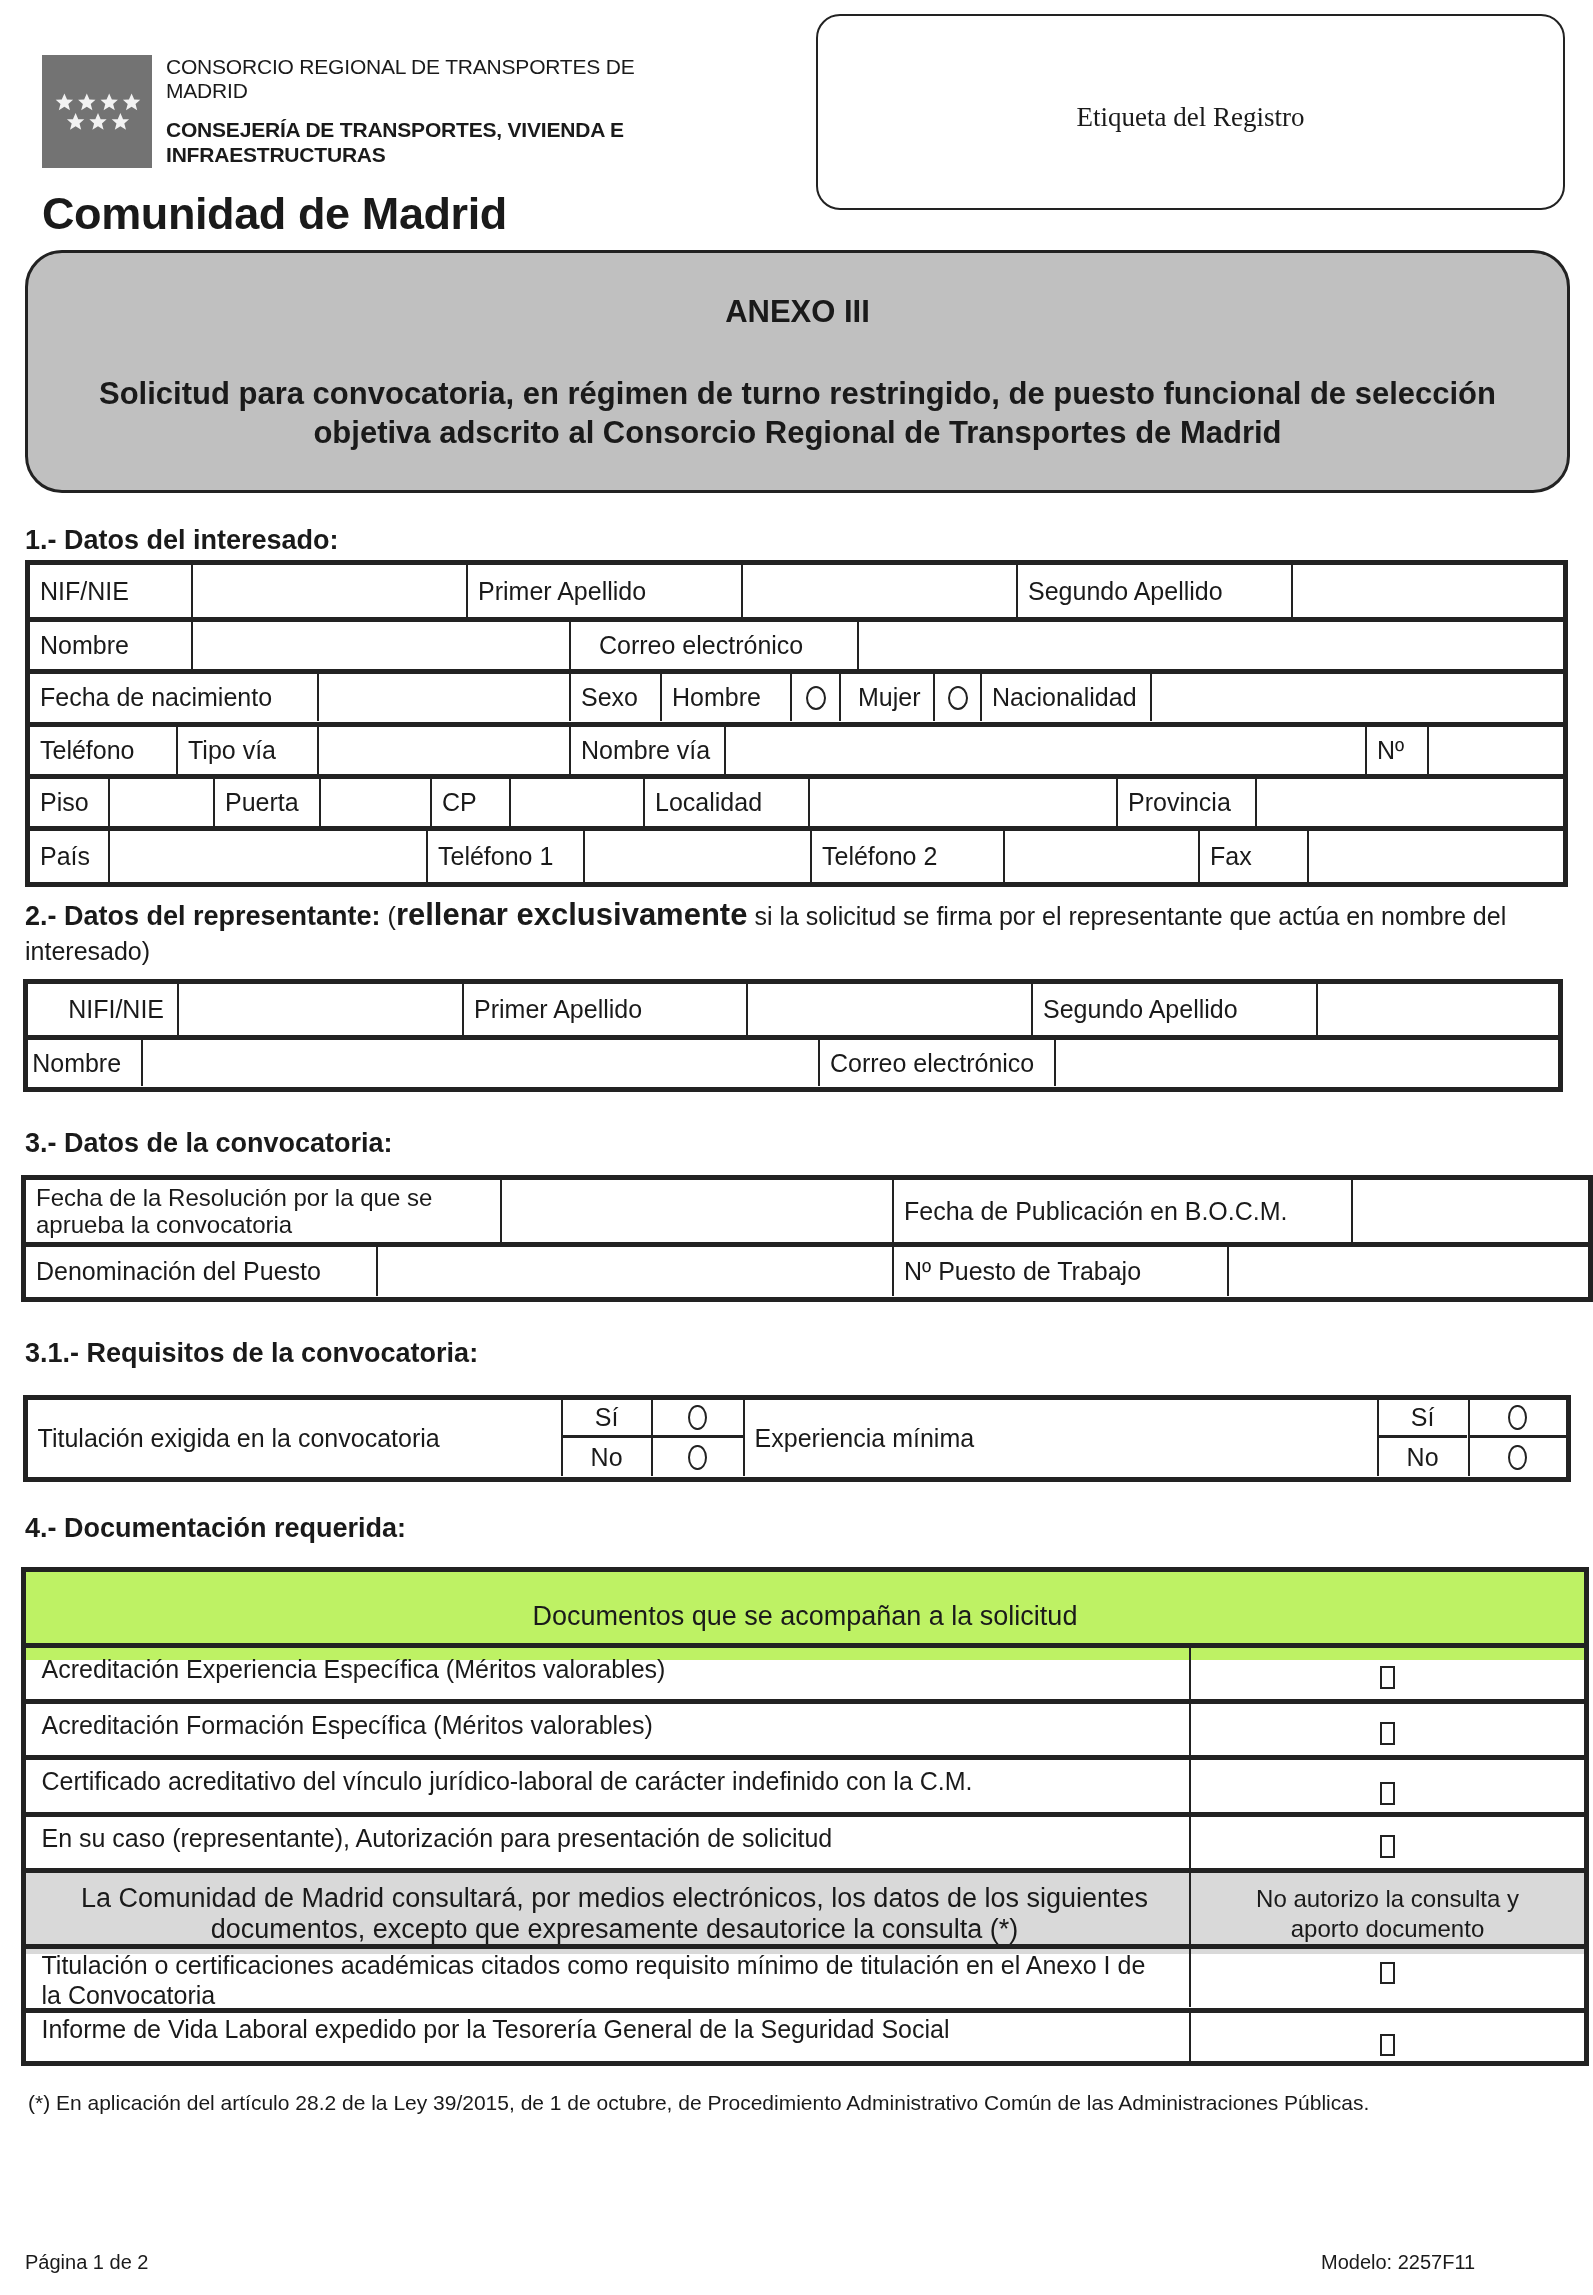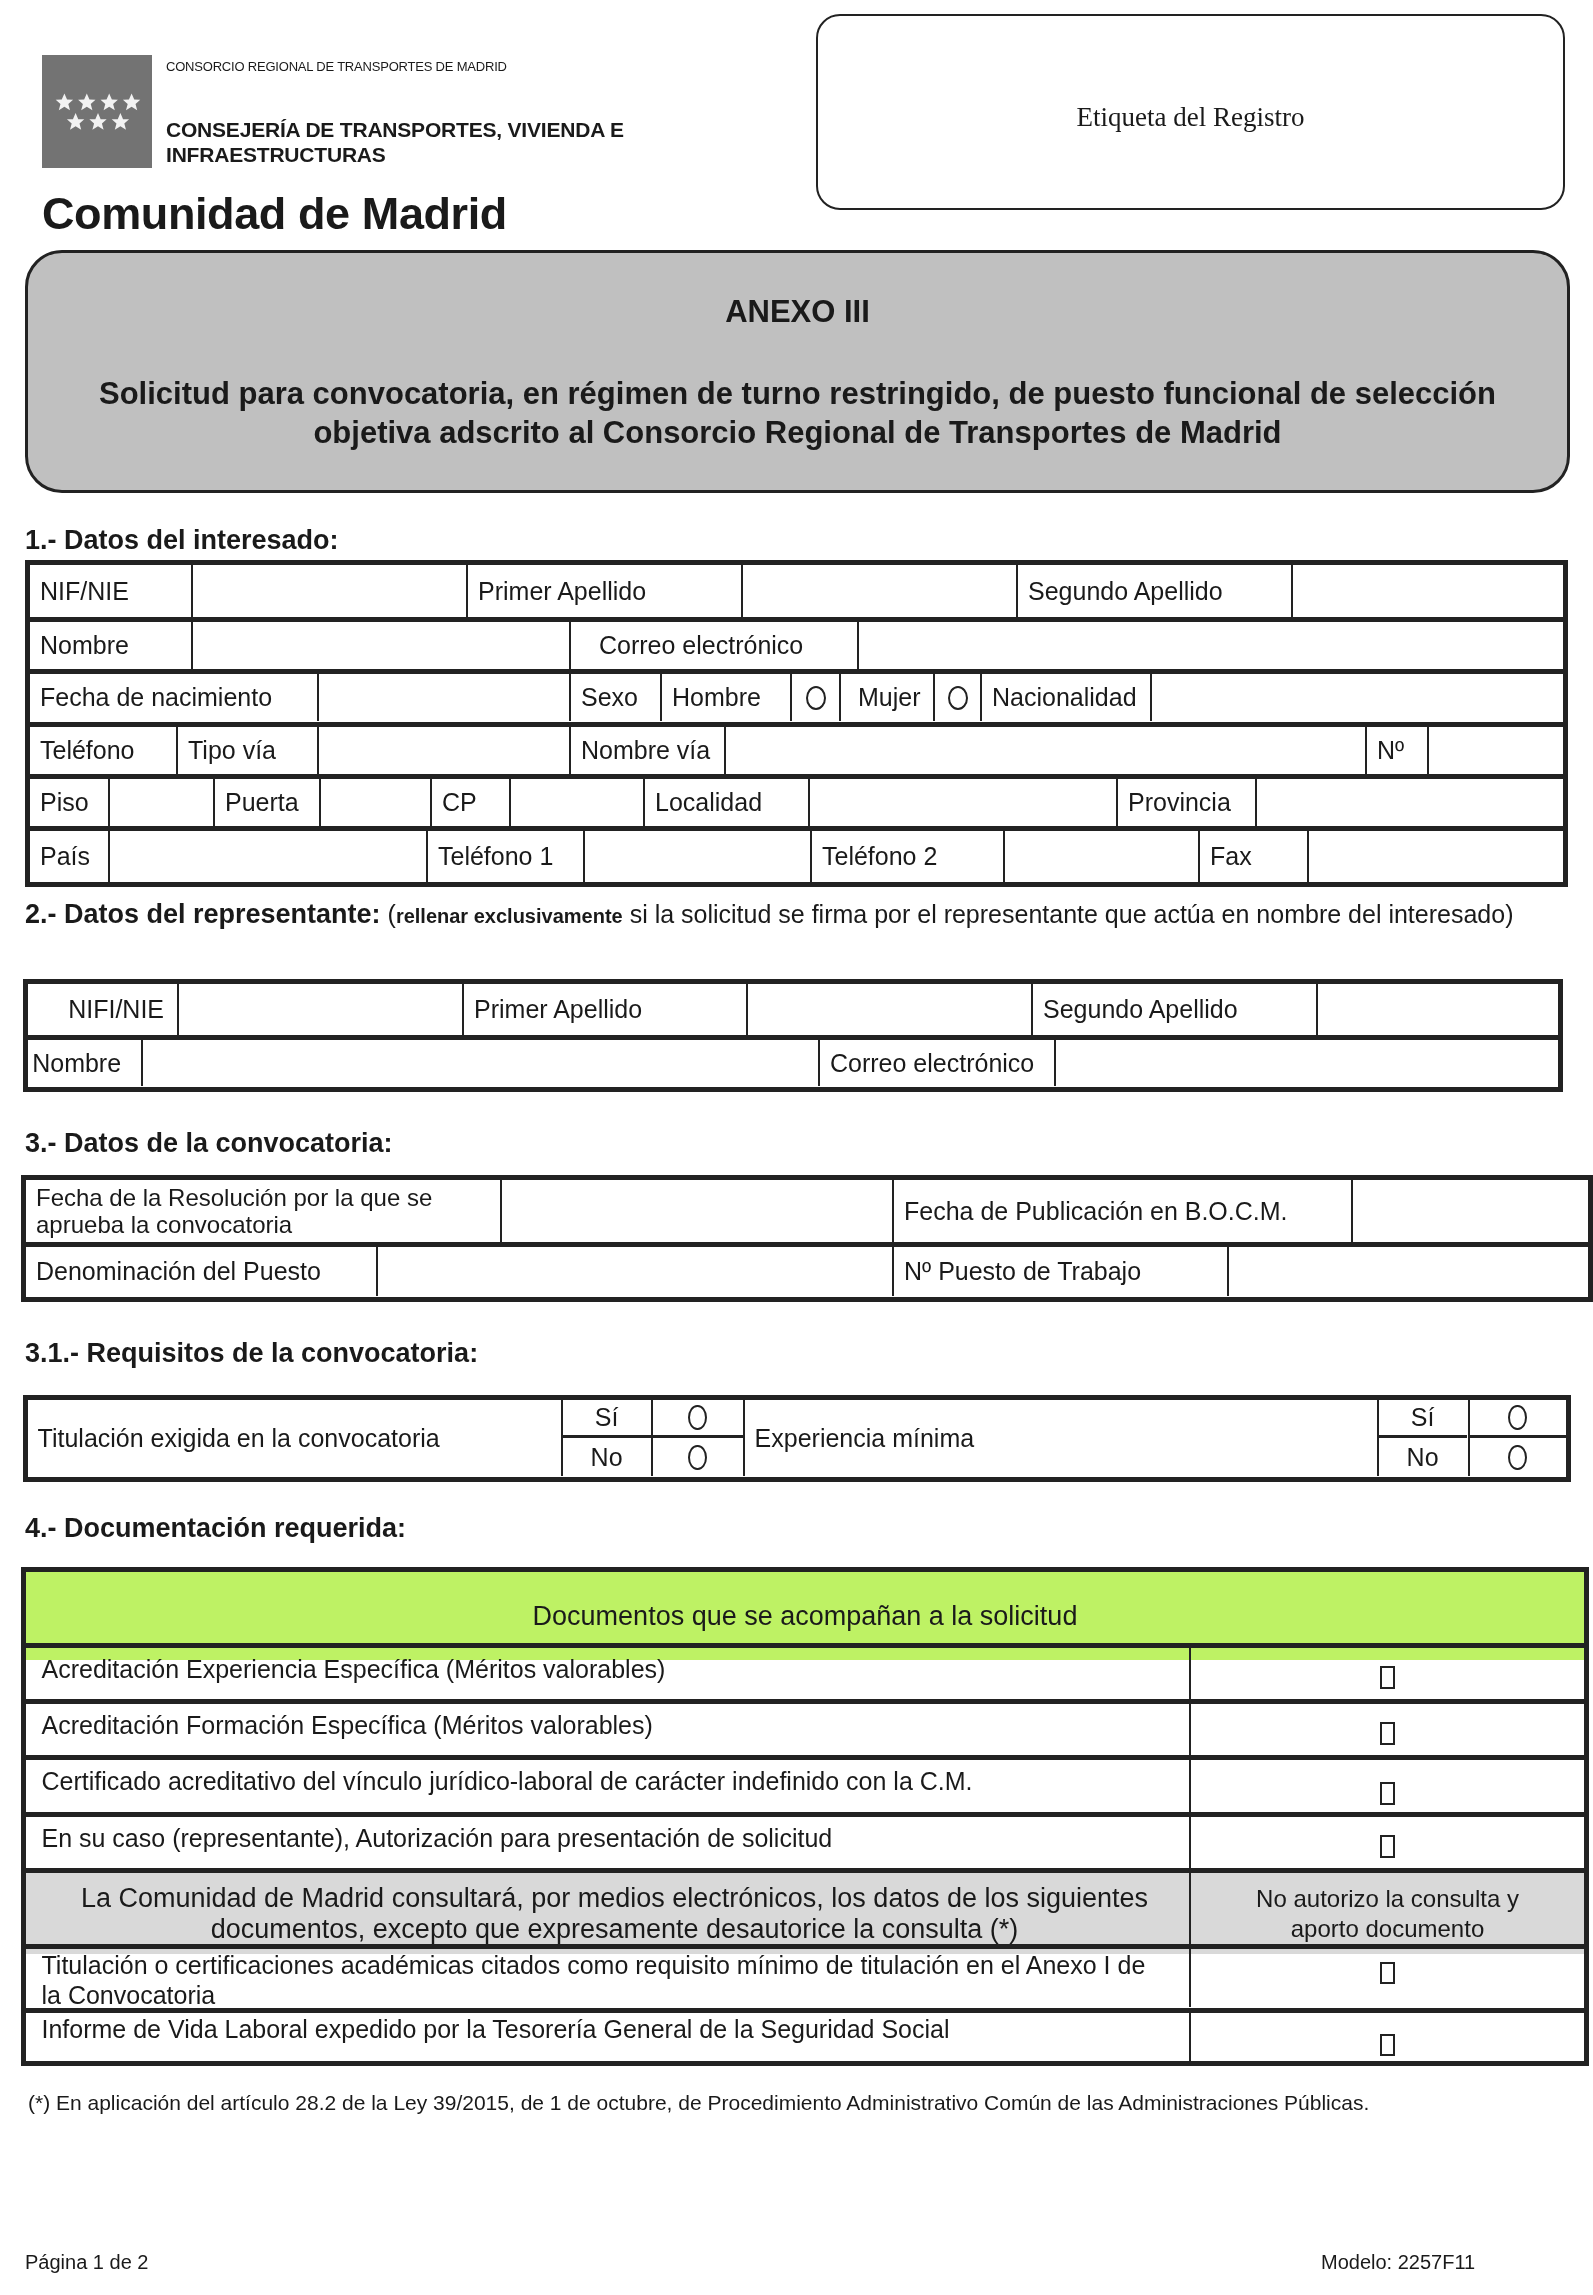--- a/index.html
+++ b/index.html
@@ -3,36 +3,36 @@
 <meta charset="utf-8">
 <style>
   html, body { margin: 0; padding: 0; background: #ffffff; }
   body { width: 1593px; height: 2295px; position: relative; overflow: hidden;
          font-family: "Liberation Sans", sans-serif; color: #1a1a1a; }
   .abs { position: absolute; }
 
   
   .logo { left: 42px; top: 55px; width: 110px; height: 113px; background: #737373; }
   .logo svg { position: absolute; left: 10px; top: 37px; }
-  .org1 { left: 166px; top: 55px; font-size: 13px; line-height: 24px; width: 508px; letter-spacing: -0.2px; }
+  .org1 { left: 166px; top: 55px; font-size: 21px; line-height: 24px; width: 508px; letter-spacing: -0.2px; }
   .org2 { left: 166px; top: 117px; font-size: 21px; line-height: 25px; font-weight: bold; width: 536px; letter-spacing: -0.2px; }
   .cm-title { left: 42px; top: 189px; font-size: 45px; font-weight: bold; letter-spacing: -0.4px; line-height: 49px; }
 
   .registry { left: 816px; top: 14px; width: 749px; height: 196px; border: 2.8px solid #222; border-radius: 24px; box-sizing: border-box; }
   .registry span { position: absolute; left: 0; right: 0; top: 86px; text-align: center;
                    font-family: "Liberation Serif", serif; font-size: 27px; }
 
   .annex { left: 25px; top: 250px; width: 1545px; height: 243px; background: #c0c0c0;
            border: 3.5px solid #222; border-radius: 37px; box-sizing: border-box; }
   .annex .a-title { position: absolute; left: 0; right: 0; top: 41px; text-align: center; font-size: 31px; font-weight: bold; }
   .annex .a-sub { position: absolute; left: 28px; right: 28px; top: 121px; text-align: center; font-size: 31px; font-weight: bold; line-height: 39px; }
 
   .h-sec { font-size: 27px; font-weight: bold; line-height: 31px; }
   .h-sec .light { font-weight: normal; font-size: 25px; }
-  .h-sec .med { font-weight: bold; font-size: 20px; }
+  .h-sec .med { font-weight: bold; font-size: 31px; }
 
   
   .tbl { border: 5.6px solid #222; box-sizing: border-box; }
   .row { position: absolute; left: 0; right: 0; box-sizing: border-box; }
   .row + .row, .row.sep { border-top: 5px solid #222; }
   .cell { position: absolute; top: 0; bottom: 0; box-sizing: border-box; border-left: 2.1px solid #222;
           font-size: 25px; display: flex; align-items: center; padding-left: 10px; white-space: nowrap; }
   .cell.first { border-left: none; }
   .cell.input { background: #ffffff; }
   .radio { justify-content: center; padding-left: 0; }

